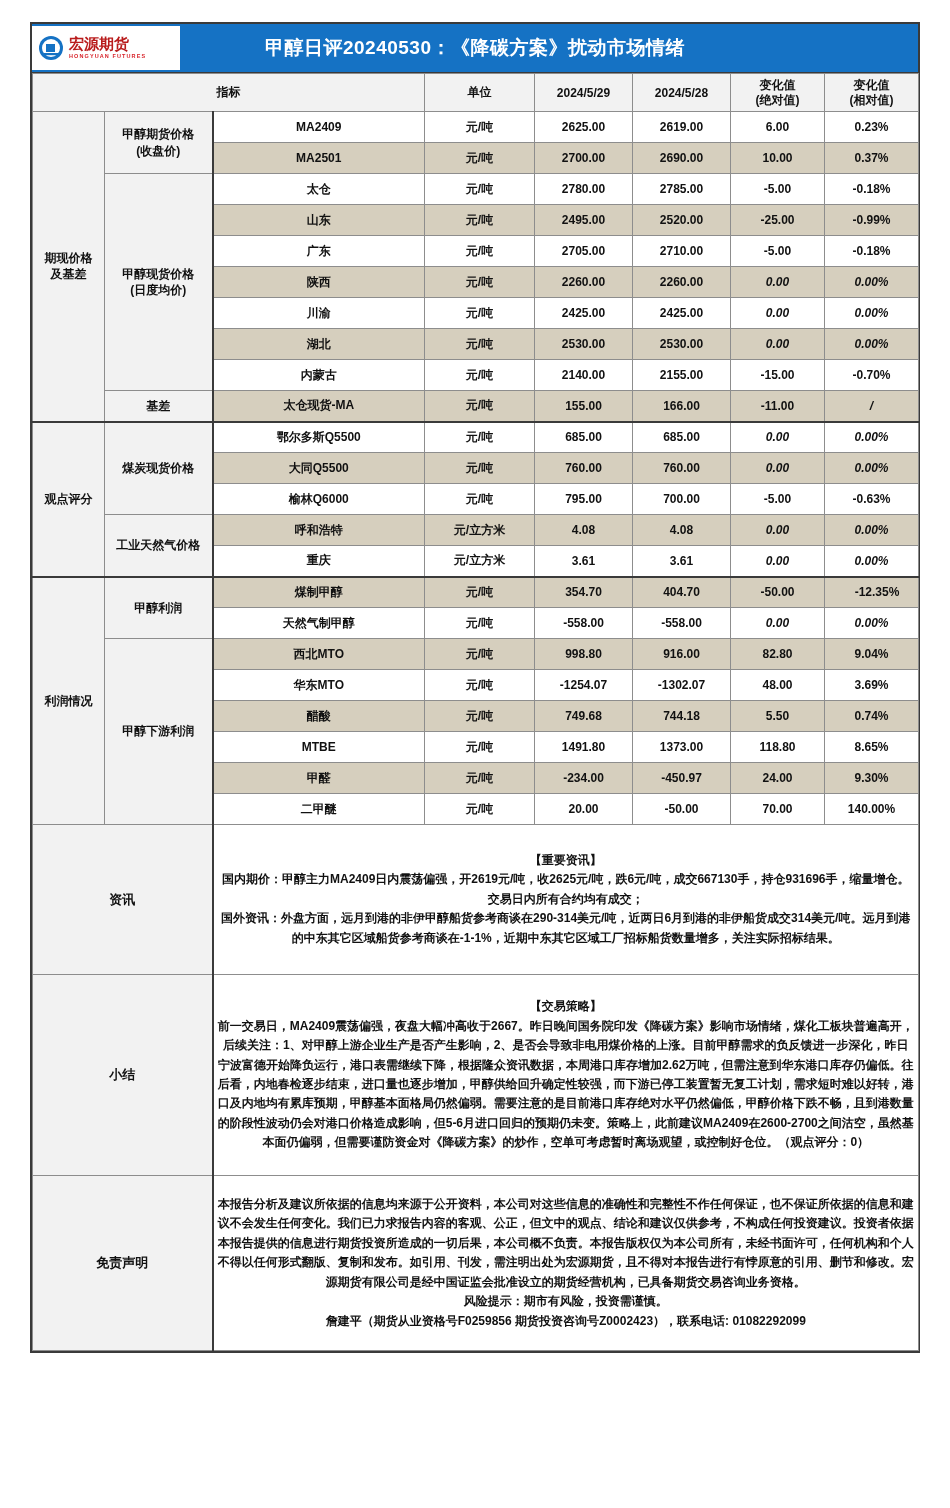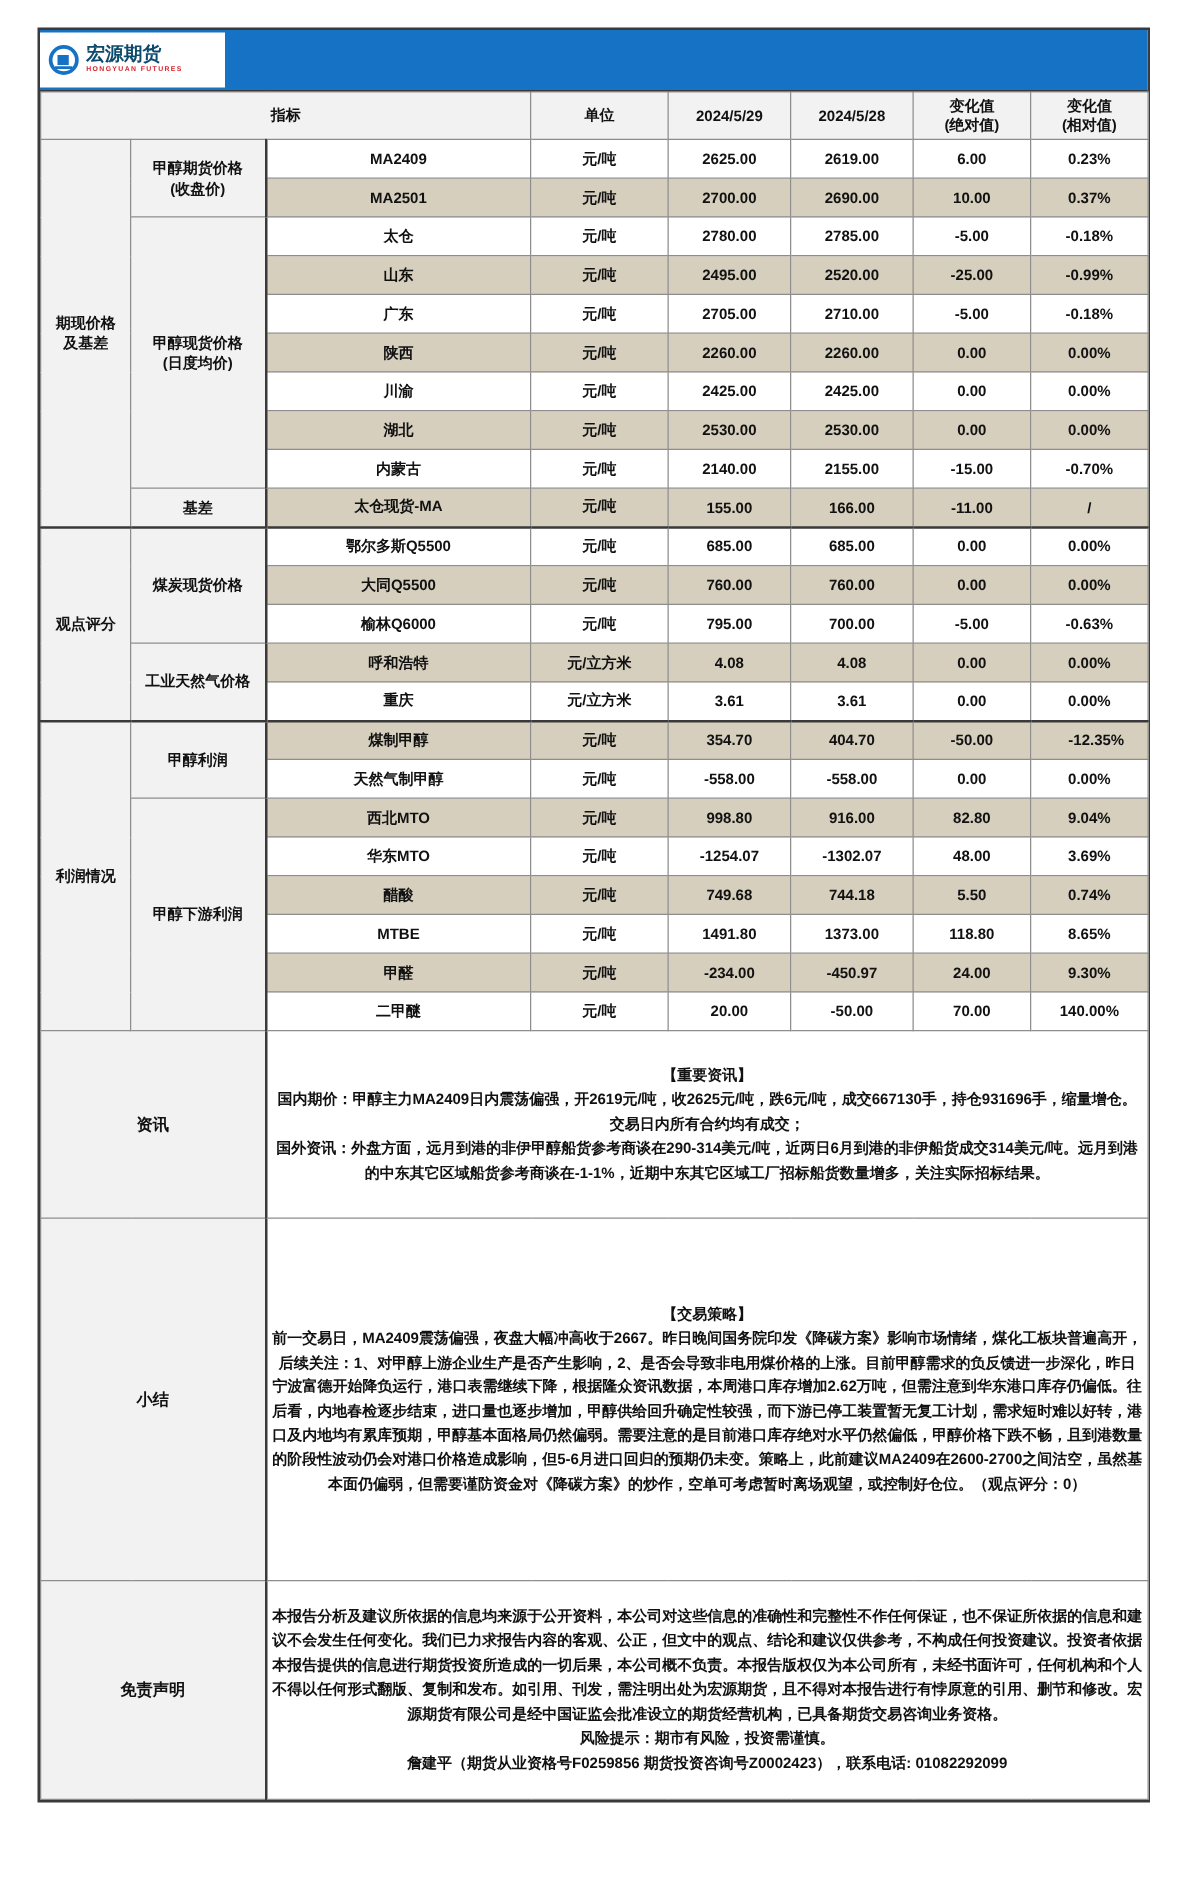--- a/index.html
+++ b/index.html
@@ -41,21 +41,21 @@
     box-sizing: border-box;
     flex: 0 0 auto;
   }
   .logo-mark {
     width: 26px; height: 26px;
     flex: 0 0 auto;
     position: relative;
   }
   .logo-text { line-height: 1; }
   .logo-cn {
-    color: #0c4a6e;
+    color: #b91c1c;
     font-size: 15px;
     font-weight: bold;
     letter-spacing: 0px;
     white-space: nowrap;
   }
   .logo-en {
     color: #d8232a;
     font-size: 5.5px;
     font-weight: bold;
     letter-spacing: 1.1px;
@@ -113,21 +113,21 @@
     border-right: 2px solid #3a3a3a;
     margin-left: 12px;
   }
   td.sec-top { border-top: 2px solid #3a3a3a; }
 
   td.item { font-weight: bold; }
   td.unit { font-weight: bold; }
   td.num  { font-weight: bold; }
   .pos { color: #e8504a; }
   .neg { color: #3cb371; }
-  .neutral { color: #111; }
+  .neutral { color: #111; font-style: italic; }
 
   
   tr.textrow td.grp {
     background: #f2f2f2 !important;
     font-size: 13px;
   }
   td.textcell {
     text-align: left;
     vertical-align: top;
     background: #ffffff;
@@ -153,20 +153,21 @@
           <circle cx="13" cy="13" r="9" fill="#ffffff"></circle>
           <rect x="8" y="9" width="9" height="8" fill="#1572c4"></rect>
           <rect x="6" y="18" width="14" height="2.2" fill="#1572c4"></rect>
         </svg>
       </span>
       <span class="logo-text">
         <span class="logo-cn">宏源期货</span>
         <span class="logo-en" style="display:block">HONGYUAN FUTURES</span>
       </span>
     </div>
+    <div class="title-text">甲醇日评20240530：《降碳方案》扰动市场情绪</div>
   </div>
 
   <table class="grid">
     <colgroup>
       <col style="width:72px">
       <col style="width:108px">
       <col style="width:212px">
       <col style="width:110px">
       <col style="width:98px">
       <col style="width:98px">
@@ -380,21 +381,21 @@
         <tr class="textrow">
           <td class="grp sec-top" colspan="2" style="border-right:2px solid #3a3a3a">资讯</td>
           <td class="textcell sec-top" colspan="6" style="height:150px">
             <p class="pad">【重要资讯】</p>
             <p>国内期价：甲醇主力MA2409日内震荡偏强，开2619元/吨，收2625元/吨，跌6元/吨，成交667130手，持仓931696手，缩量增仓。交易日内所有合约均有成交；</p>
             <p>国外资讯：外盘方面，远月到港的非伊甲醇船货参考商谈在290-314美元/吨，近两日6月到港的非伊船货成交314美元/吨。远月到港的中东其它区域船货参考商谈在-1-1%，近期中东其它区域工厂招标船货数量增多，关注实际招标结果。</p>
           </td>
         </tr>
         <tr class="textrow">
           <td class="grp sec-top" colspan="2" style="border-right:2px solid #3a3a3a">小结</td>
-          <td class="textcell sec-top" colspan="6" style="height:290px">
+          <td class="textcell sec-top" colspan="6" style="height:201px">
             <p class="pad">【交易策略】</p>
             <p>前一交易日，MA2409震荡偏强，夜盘大幅冲高收于2667。昨日晚间国务院印发《降碳方案》影响市场情绪，煤化工板块普遍高开，后续关注：1、对甲醇上游企业生产是否产生影响，2、是否会导致非电用煤价格的上涨。目前甲醇需求的负反馈进一步深化，昨日宁波富德开始降负运行，港口表需继续下降，根据隆众资讯数据，本周港口库存增加2.62万吨，但需注意到华东港口库存仍偏低。往后看，内地春检逐步结束，进口量也逐步增加，甲醇供给回升确定性较强，而下游已停工装置暂无复工计划，需求短时难以好转，港口及内地均有累库预期，甲醇基本面格局仍然偏弱。需要注意的是目前港口库存绝对水平仍然偏低，甲醇价格下跌不畅，且到港数量的阶段性波动仍会对港口价格造成影响，但5-6月进口回归的预期仍未变。策略上，此前建议MA2409在2600-2700之间沽空，虽然基本面仍偏弱，但需要谨防资金对《降碳方案》的炒作，空单可考虑暂时离场观望，或控制好仓位。（观点评分：0）</p>
           </td>
         </tr>
         <tr class="textrow">
           <td class="grp sec-top" colspan="2" style="border-right:2px solid #3a3a3a">免责声明</td>
           <td class="textcell sec-top" colspan="6" style="height:175px">
             <p>本报告分析及建议所依据的信息均来源于公开资料，本公司对这些信息的准确性和完整性不作任何保证，也不保证所依据的信息和建议不会发生任何变化。我们已力求报告内容的客观、公正，但文中的观点、结论和建议仅供参考，不构成任何投资建议。投资者依据本报告提供的信息进行期货投资所造成的一切后果，本公司概不负责。本报告版权仅为本公司所有，未经书面许可，任何机构和个人不得以任何形式翻版、复制和发布。如引用、刊发，需注明出处为宏源期货，且不得对本报告进行有悖原意的引用、删节和修改。宏源期货有限公司是经中国证监会批准设立的期货经营机构，已具备期货交易咨询业务资格。</p>
             <p>风险提示：期市有风险，投资需谨慎。</p>
             <p>詹建平（期货从业资格号F0259856 期货投资咨询号Z0002423），联系电话: 01082292099</p>

